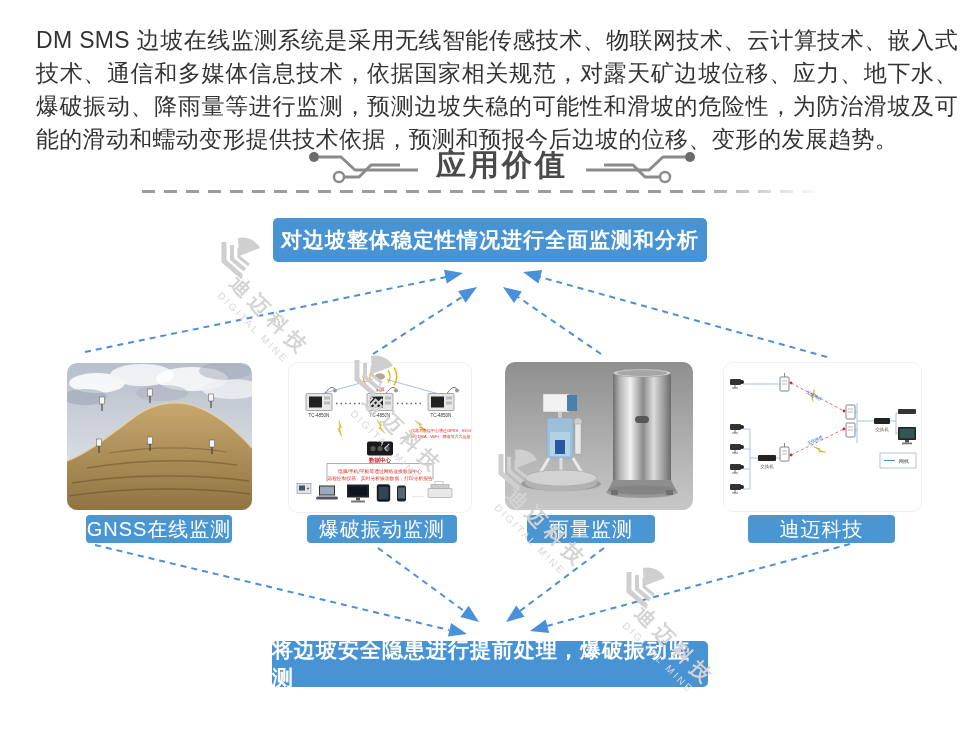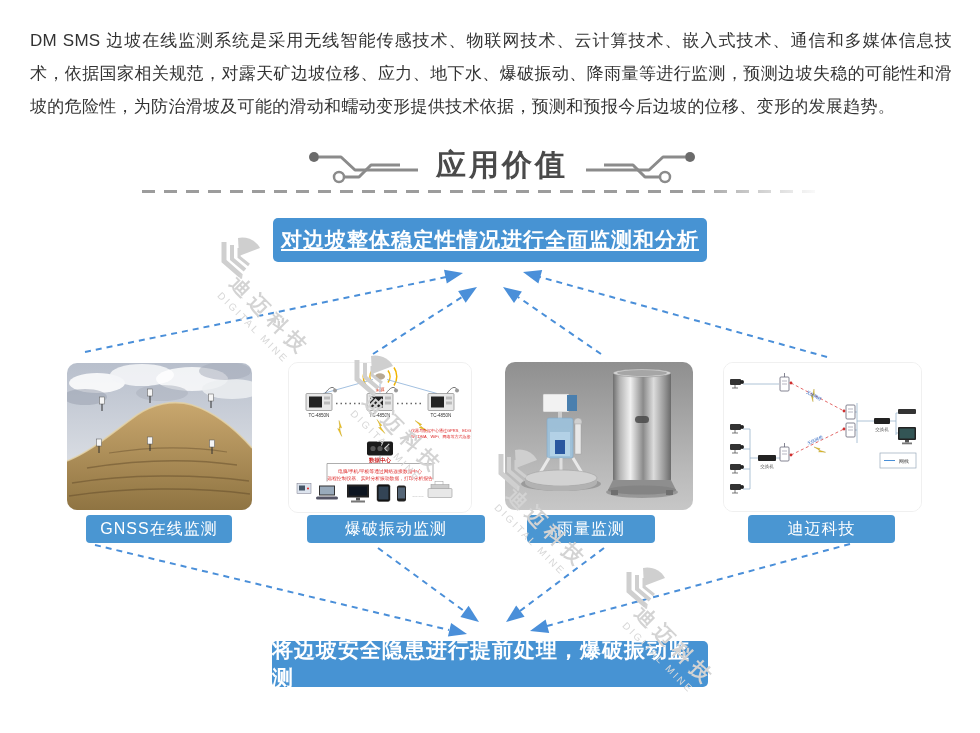--- a/index.html
+++ b/index.html
@@ -1,21 +1,21 @@
 <!DOCTYPE html>
 <html><head>
 <meta charset="utf-8">
 <style>
   html,body{margin:0;padding:0;background:#fff;}
   .stage{position:relative;width:980px;height:733px;background:#fff;overflow:hidden;
          font-family:"Liberation Sans","DejaVu Sans",sans-serif;}
 
   
-  .intro{position:absolute;left:30px;top:24px;width:922px;margin:0;
-         font-size:17px;line-height:33px;color:#333;text-align:justify;letter-spacing:.3px;}
+  .intro{position:absolute;left:36px;top:24px;width:922px;margin:0;
+         font-size:23px;line-height:33px;color:#333;text-align:justify;letter-spacing:.3px;}
 
   
   .section-header{position:absolute;left:0;top:142px;width:980px;height:46px;
                   display:flex;align-items:center;justify-content:center;gap:16px;padding-left:12px;}
   .section-title{margin:0;font-size:30px;font-weight:bold;color:#4a4a4a;letter-spacing:3px;}
   .deco{width:115px;height:38px;}
   .deco-right{transform:scaleX(-1);}
 
   
   .divider{position:absolute;left:142px;top:190px;width:696px;height:3px;
@@ -23,37 +23,37 @@
   .divider .fade{position:absolute;right:0;top:0;width:150px;height:3px;
            background:linear-gradient(90deg,rgba(255,255,255,0),#fff 90%);}
 
   
   .arrows{position:absolute;left:0;top:0;width:980px;height:733px;z-index:1;pointer-events:none;}
 
   
   .banner{position:absolute;z-index:2;background:#4793d3;color:#fff;font-weight:bold;
           font-size:21px;letter-spacing:1px;display:flex;align-items:center;justify-content:center;
           border-radius:5px;}
-  .banner-top{left:273px;top:218px;width:434px;height:44px;text-decoration:underline;}
+  .banner-top{left:273px;top:218px;width:434px;height:44px;}
   .banner-bottom{left:272px;top:641px;width:436px;height:46px;}
 
   
   .card{position:absolute;margin:0;z-index:2;border-radius:10px;overflow:hidden;background:#fff;}
   .card svg{display:block;width:100%;height:100%;}
   .card1{left:67px;top:363px;width:185px;height:147px;}
   .card2{left:288px;top:362px;width:182px;height:149px;border:1px solid #f0f0f0;}
   .card3{left:505px;top:362px;width:188px;height:148px;}
   .card4{left:723px;top:362px;width:197px;height:148px;border:1px solid #f0f0f0;}
 
   
   .tag{position:absolute;top:515px;height:28px;z-index:2;background:#4a96d2;color:#fff;
-       font-size:16px;display:flex;align-items:center;justify-content:center;border-radius:4px;
+       font-size:20px;display:flex;align-items:center;justify-content:center;border-radius:4px;
        letter-spacing:1px;cursor:pointer;}
   .tag1{left:86px;width:146px;}
-  .tag2{left:307px;width:178px;}
+  .tag2{left:307px;width:150px;}
   .tag3{left:527px;width:128px;}
   .tag4{left:748px;width:147px;}
 
   
   .wm{position:absolute;z-index:6;pointer-events:none;}
   .wm-logo{width:52px;height:46px;display:block;}
   .wm-text{position:absolute;left:30px;top:34px;transform:rotate(45deg);transform-origin:0 0;
            white-space:nowrap;}
   .wm-cn{display:block;font-size:20px;font-weight:bold;letter-spacing:6px;color:#d3d3d3;}
   .wm-en{display:block;font-size:10px;letter-spacing:2.5px;color:#d8d8d8;margin-top:1px;}

